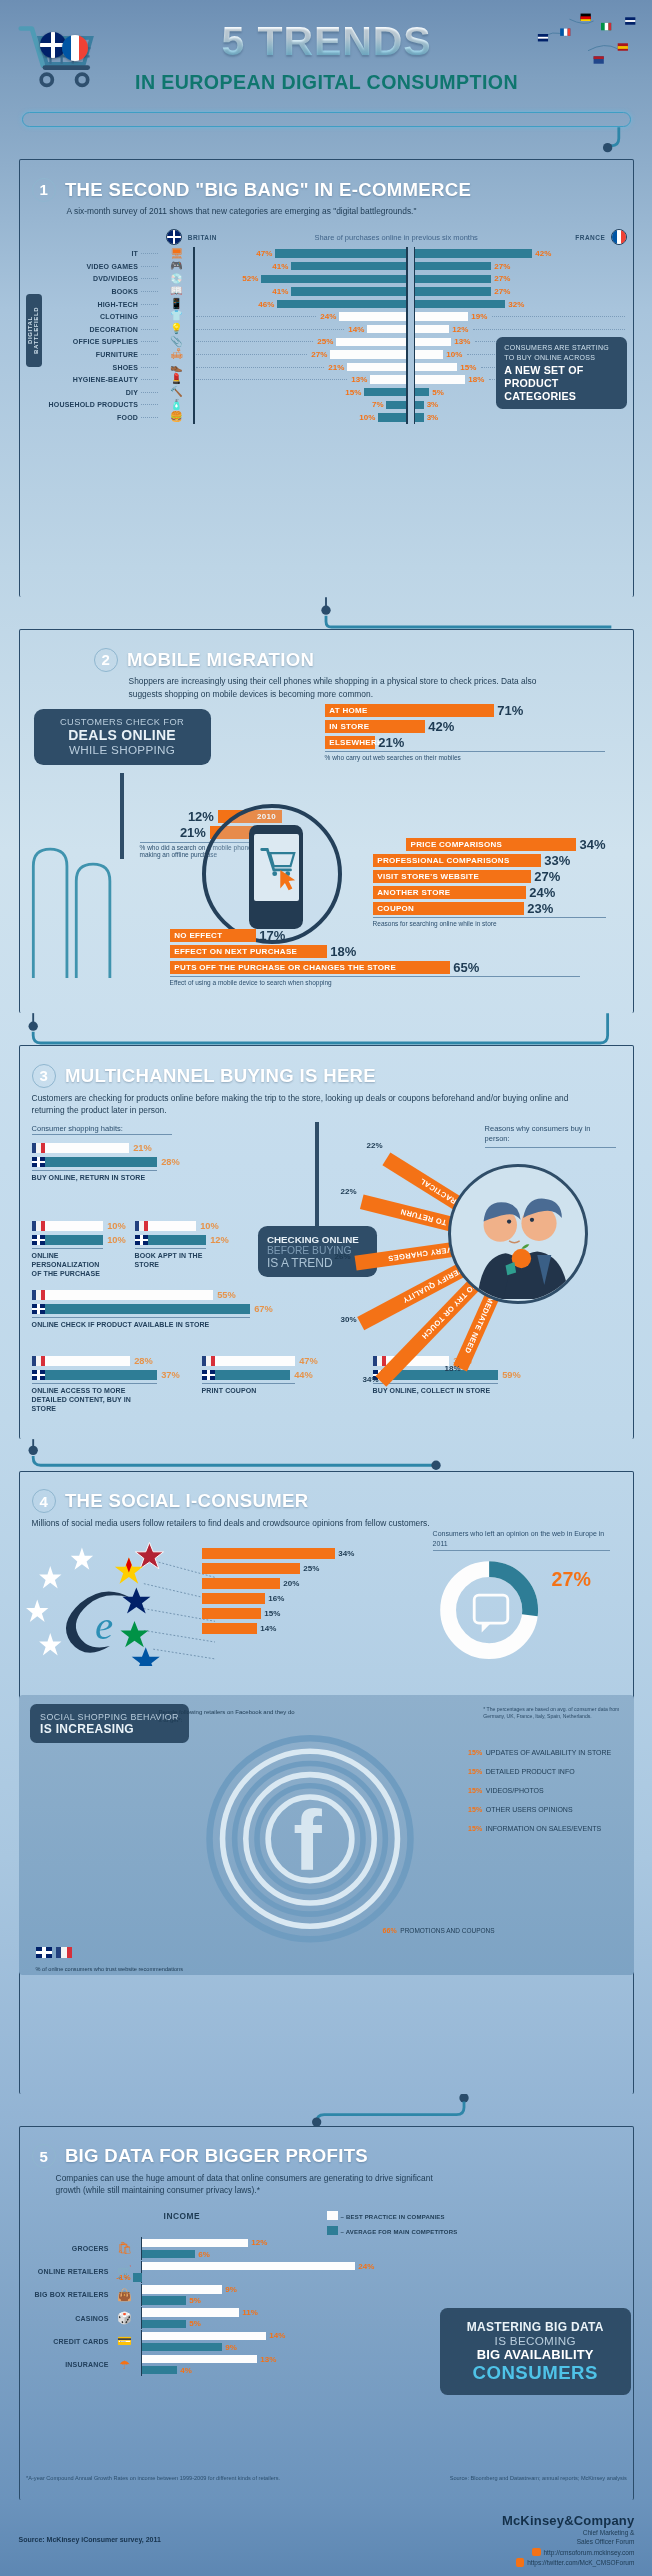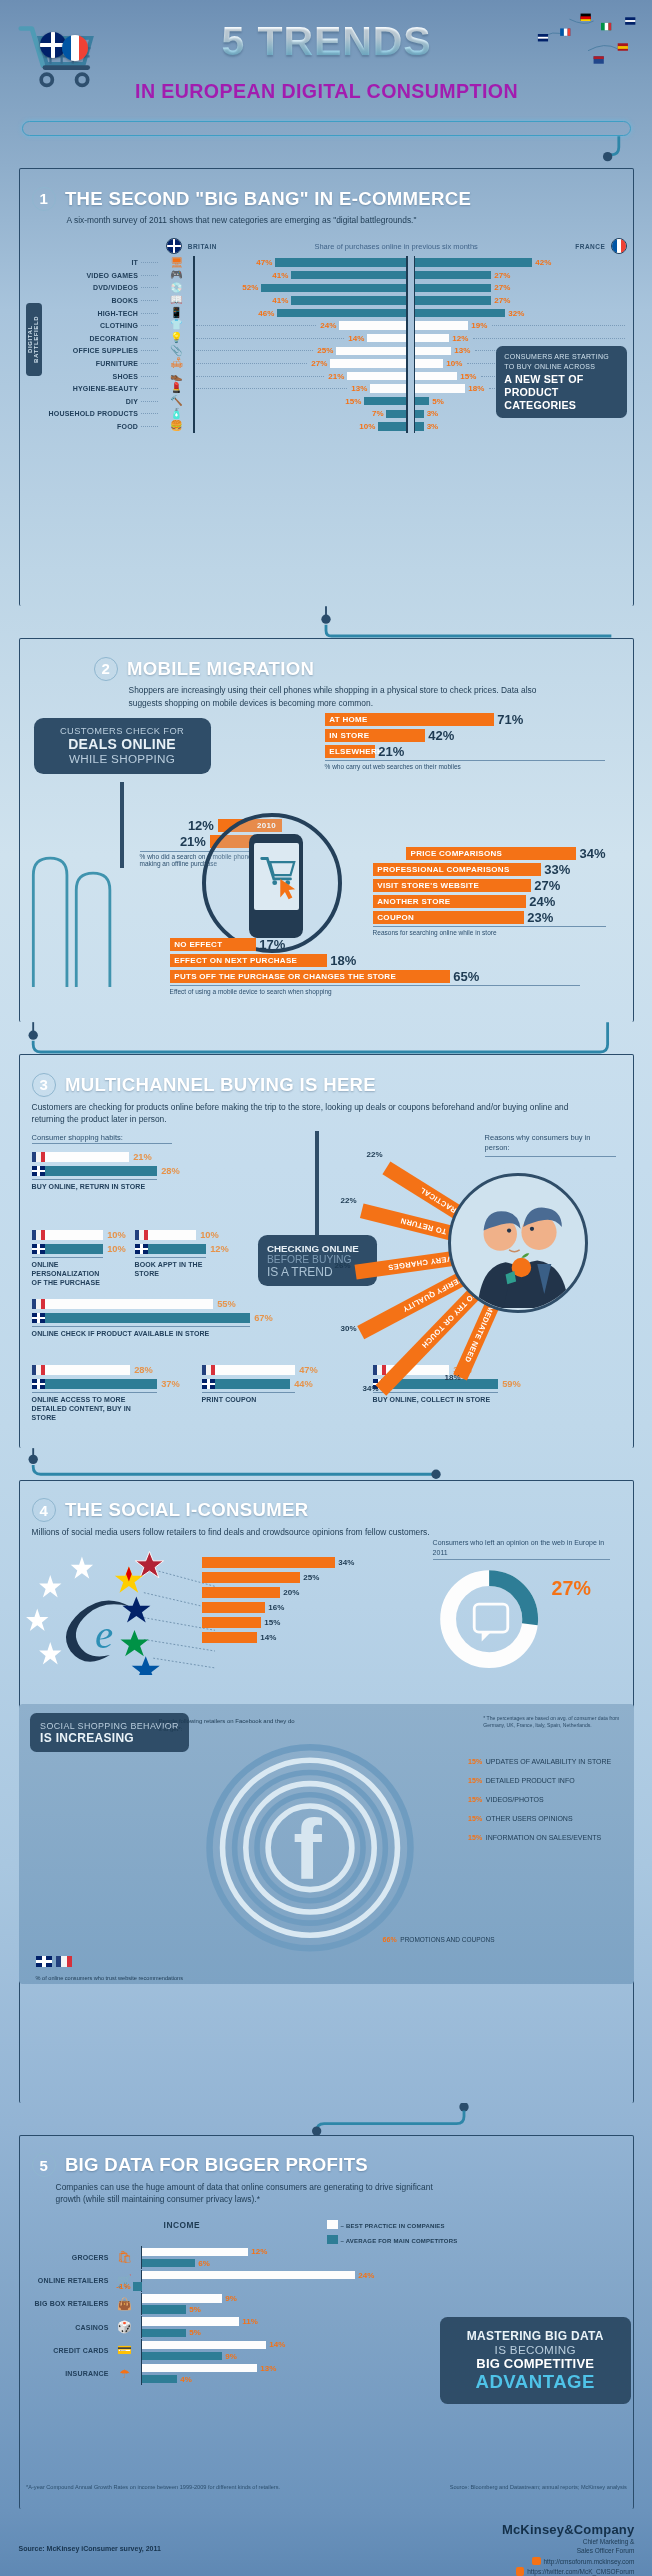--- a/index.html
+++ b/index.html
@@ -25,21 +25,21 @@
       linear-gradient(to right, transparent 46%, #c8102e 46%, #c8102e 54%, transparent 54%),
       #012169; }
   .flag-fr { width:100%; height:100%; background:linear-gradient(to right,#0055a4 33.3%,#fff 33.3%,#fff 66.6%,#ef4135 66.6%); }
   h1.title {
     font-size:41px; font-weight:bold; letter-spacing:0.9px;
     background:linear-gradient(180deg,#ffffff 0%,#e8f4fa 40%,#9ed4e8 75%,#63b9d8 100%);
     -webkit-background-clip:text; background-clip:text; color:transparent;
     text-shadow:0 1.9px 1.9px rgba(20,50,80,.25);
     display:inline-block; line-height:1;
   }
-  h2.subtitle { font-size:19.6px; font-weight:bold; color:#a21caf; letter-spacing:0.4px; margin-top:18px; }
+  h2.subtitle { font-size:19.6px; font-weight:bold; color:#0f766e; letter-spacing:0.4px; margin-top:9px; }
   .confetti { position:absolute; right:9.3px; top:7.5px; width:112px; height:65px; }
 
   
   .pipe-top { margin:13px 22.4px 0 22.4px; height:15px; border:1.9px solid #3e9ec4; border-radius:7.5px; box-shadow:0 0 4.7px rgba(80,200,245,.55); }
 
   
   .section { position:relative; margin:0 18.6px; padding:9.3px 0 5.6px 0; }
   .sec-bracket { position:absolute; left:0; top:0; right:0; bottom:0; border-top:1.4px solid #2a4c6b; border-left:1.4px solid #2a4c6b; border-right:1.4px solid #2a4c6b; border-radius:1.9px; pointer-events:none; }
   .connector { position:relative; height:32px; margin:0 22.4px; }
   .connector svg { position:absolute; left:0; top:0; }
@@ -1026,22 +1026,22 @@
                 <div class="s5bar avg" style="width:35px"></div>
                 <span class="s5pct">4%</span>
               </div>
             </div>
           </div>
         </div>
 
       <div class="master" style="top:112px; right:3.7px;">
         <div class="m1">MASTERING BIG DATA</div>
         <div class="m2">IS BECOMING</div>
-        <div class="m3">BIG COMPETITIVE</div>
-        <div class="m4">ADVANTAGE</div>
+        <div class="m3">BIG AVAILABILITY</div>
+        <div class="m4">CONSUMERS</div>
       </div>
 
       <div class="note" style="position:absolute;left:7.5px;bottom:13px;width:270px;">*A-year Compound Annual Growth Rates on income between 1999-2009 for different kinds of retailers.</div>
       <div class="note" style="position:absolute;right:7.5px;bottom:13px;width:224px;text-align:right;">Source: Bloomberg and Datastream; annual reports; McKinsey analysis</div>
     </div>
   </div>
 
   <div class="footer">
     <div class="src">Source: McKinsey iConsumer survey, 2011</div>
     <div class="mck">

